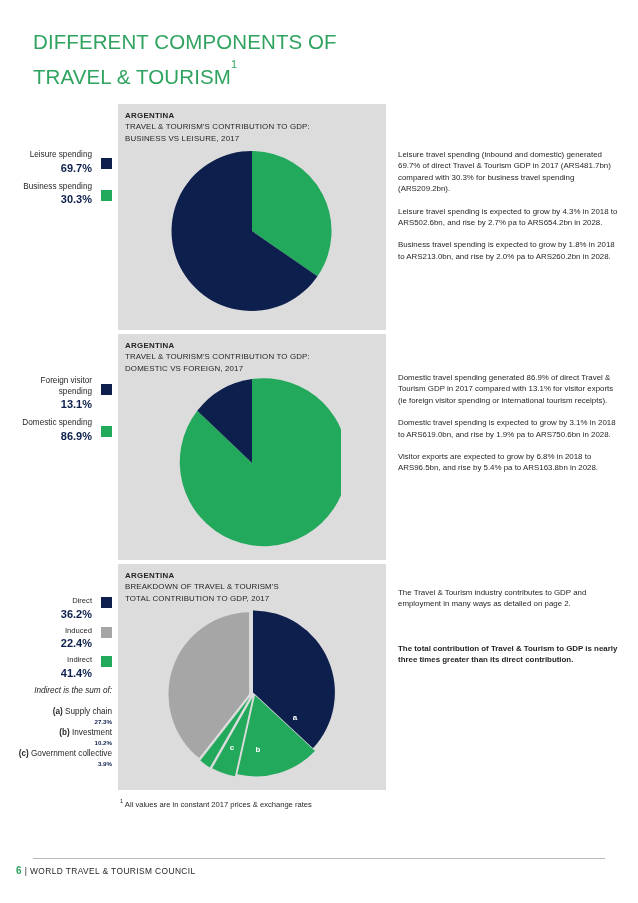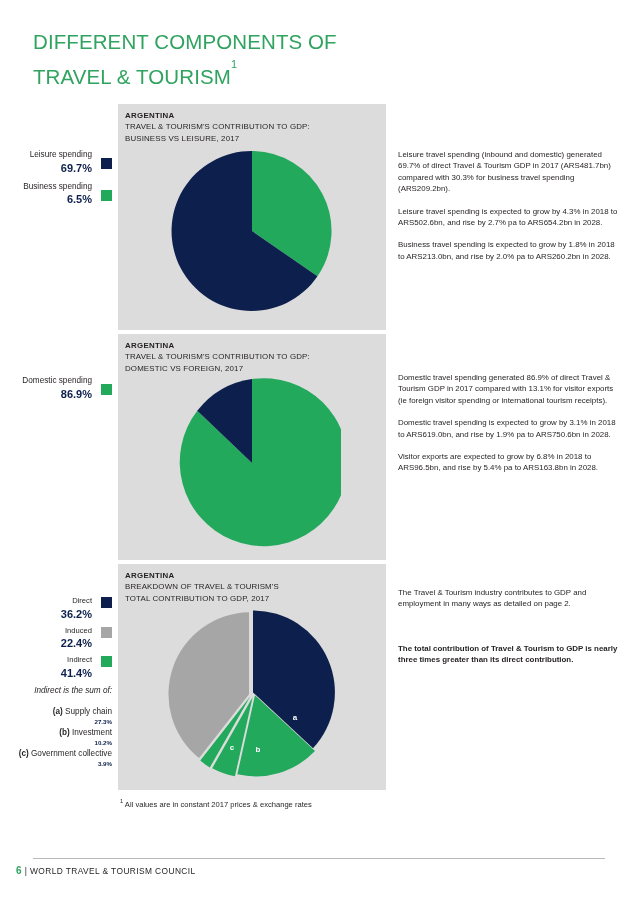--- a/index.html
+++ b/index.html
@@ -177,21 +177,21 @@
   <div class="section sec1">
 
     <div class="legend legend1">
       <div class="legend-item">
         <div class="legend-label">Leisure spending</div>
         <div class="legend-pct">69.7%</div>
         <span class="swatch sw-navy"></span>
       </div>
       <div class="legend-item">
         <div class="legend-label">Business spending</div>
-        <div class="legend-pct">6.5%</div>
+        <div class="legend-pct">30.3%</div>
         <span class="swatch sw-green"></span>
       </div>
     </div>
 
     <div class="panel">
       <div class="panel-head">
         <div class="country">ARGENTINA</div>
         <div>TRAVEL &amp; TOURISM'S CONTRIBUTION TO GDP:</div>
         <div>BUSINESS VS LEISURE, 2017</div>
       </div>
@@ -207,20 +207,25 @@
     <div class="commentary com1">
       <p>Leisure travel spending (inbound and domestic) generated 69.7% of direct Travel &amp; Tourism GDP in 2017 (ARS481.7bn) compared with 30.3% for business travel spending (ARS209.2bn).</p>
       <p>Leisure travel spending is expected to grow by 4.3% in 2018 to ARS502.6bn, and rise by 2.7% pa to ARS654.2bn in 2028.</p>
       <p>Business travel spending is expected to grow by 1.8% in 2018 to ARS213.0bn, and rise by 2.0% pa to ARS260.2bn in 2028.</p>
     </div>
   </div>
 
   <div class="section sec2">
 
     <div class="legend legend2">
+      <div class="legend-item">
+        <div class="legend-label">Foreign visitor spending</div>
+        <div class="legend-pct">13.1%</div>
+        <span class="swatch sw-navy"></span>
+      </div>
       <div class="legend-item">
         <div class="legend-label">Domestic spending</div>
         <div class="legend-pct">86.9%</div>
         <span class="swatch sw-green"></span>
       </div>
     </div>
 
     <div class="panel">
       <div class="panel-head">
         <div class="country">ARGENTINA</div>

